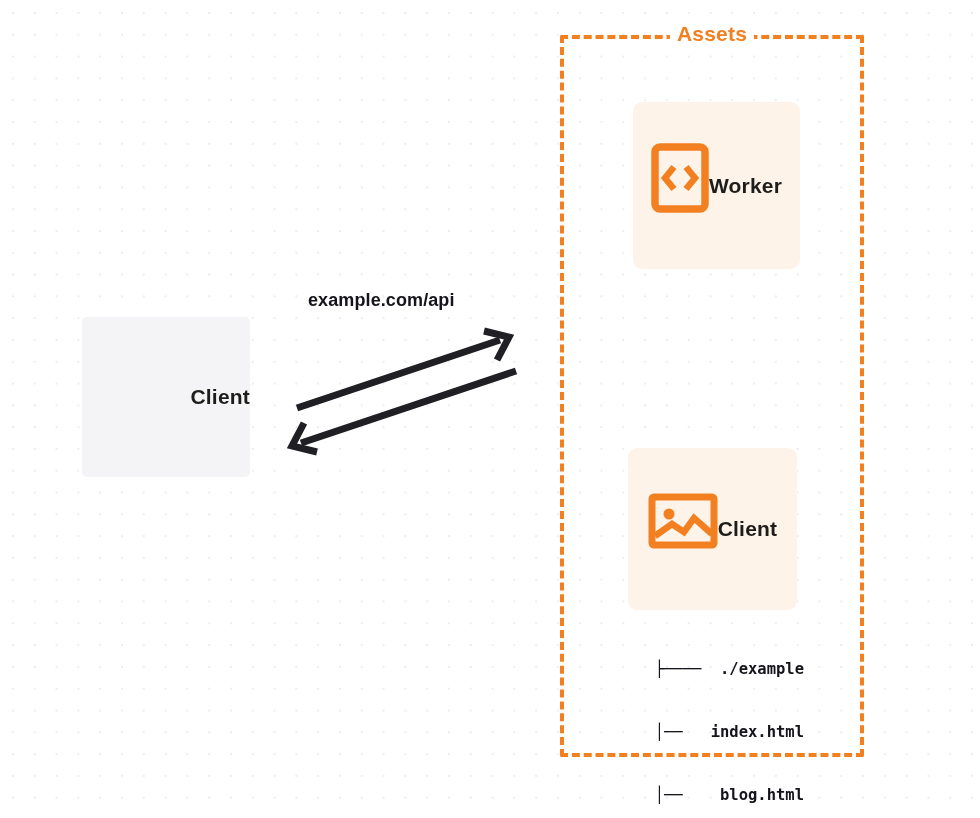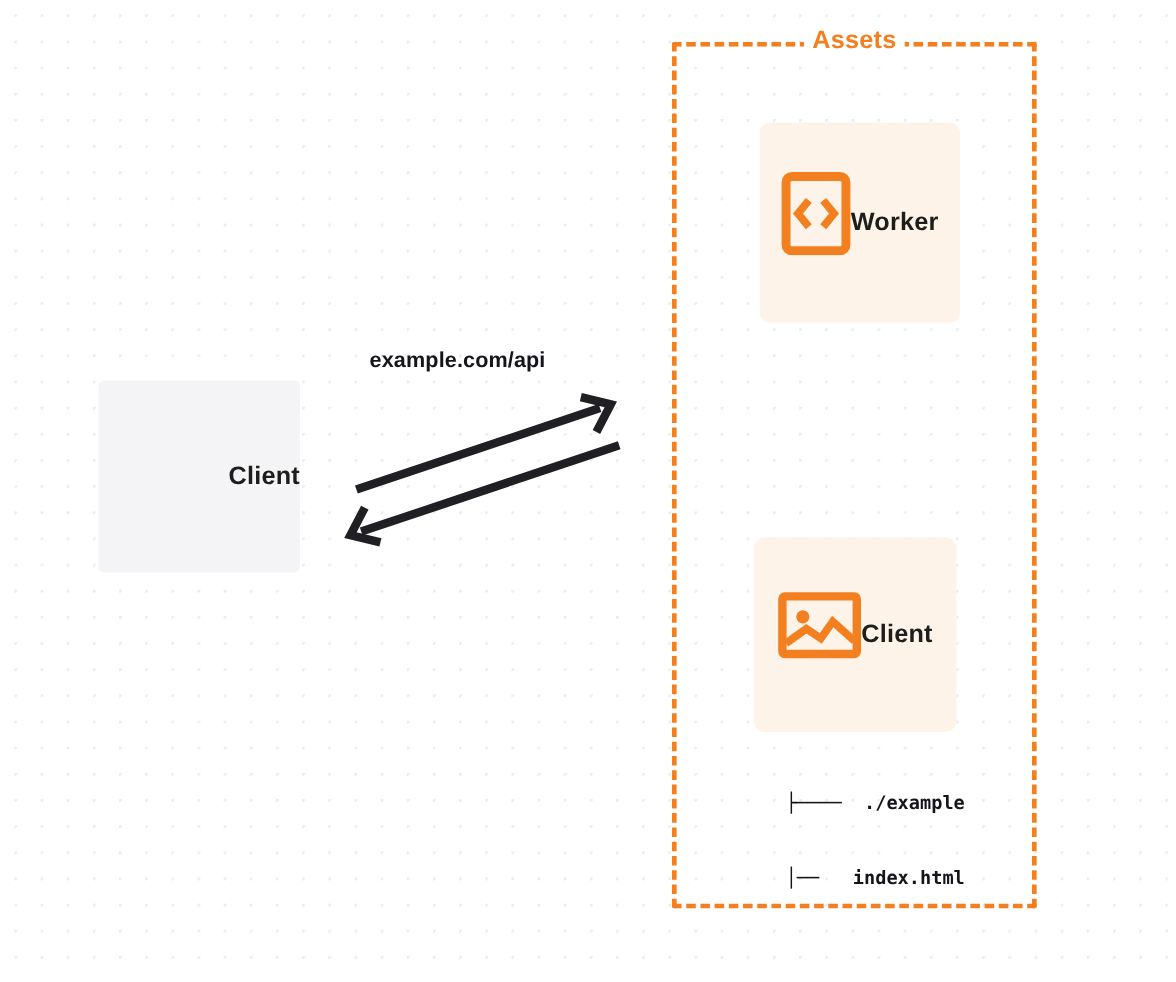--- a/index.html
+++ b/index.html
@@ -187,16 +187,17 @@
         <circle cx="21" cy="22" r="5.5" fill="#f38020"></circle>
         <polyline points="7,44 24,32 36,40 46,26 64,42" fill="none" stroke="#f38020" stroke-width="6.5" stroke-linecap="butt" stroke-linejoin="miter"></polyline>
       </svg>
     </span>
     <span class="node-label">Client</span>
   </div>
 
   <div class="file-tree">
     <span class="tree-row">├────  ./example</span>
     <span class="tree-row">│──   index.html</span>
+    <span class="tree-row">│──    blog.html</span>
     
   </div>
 
 </div>
 
 </body></html>

